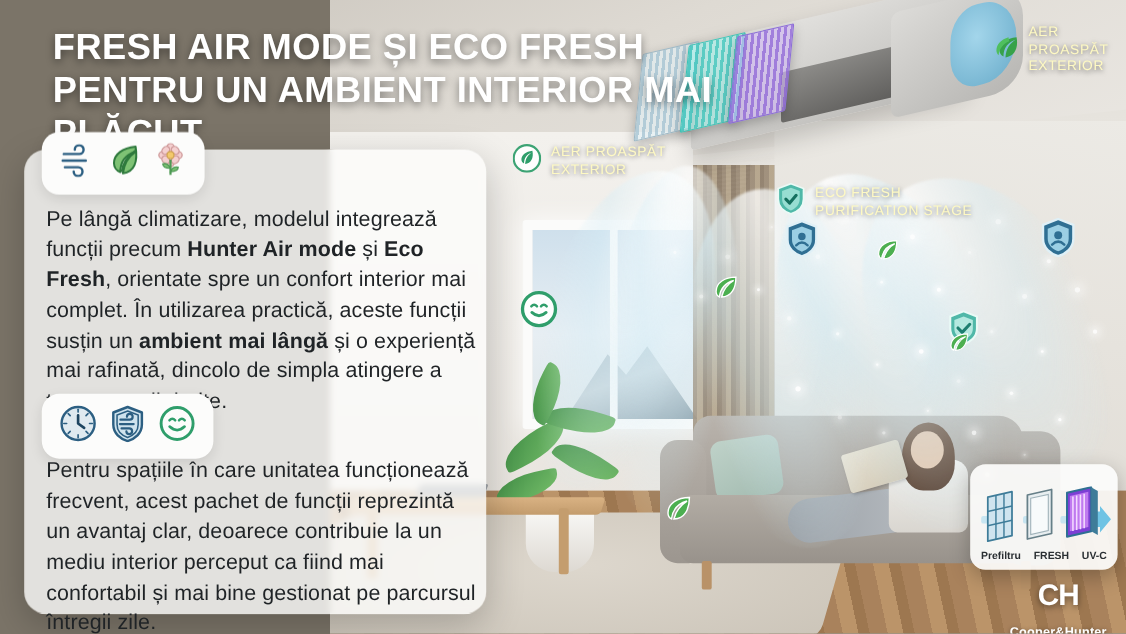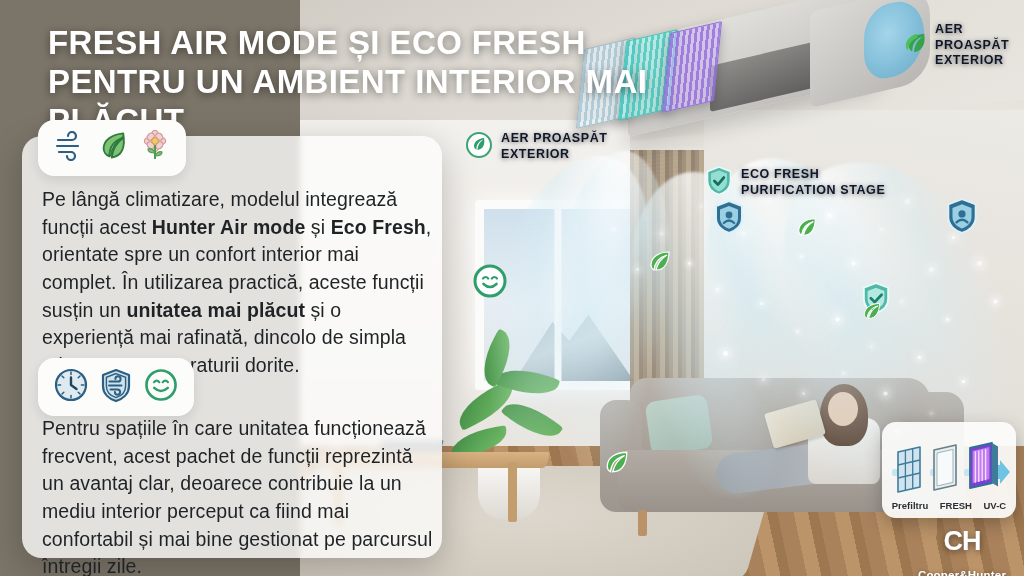--- a/index.html
+++ b/index.html
@@ -172,22 +172,22 @@
   .headline {
     position:absolute; left:48px; top:24px; width:680px;
     font-size:33px; font-weight:700; line-height:1.18;
     color:#ffffff; letter-spacing:.4px;
     text-shadow:0 2px 8px rgba(0,0,0,.45);
   }
 
   
   .callout { position:absolute; display:flex; align-items:center; gap:9px; }
   .callout .ctext {
-    font-size:12.5px; font-weight:700; line-height:1.25; letter-spacing:.6px;
-    color:#0f172a; text-shadow:0 1px 5px rgba(0,0,0,.55); text-transform:uppercase;
+    font-size:12.5px; font-weight:400; line-height:1.25; letter-spacing:.6px;
+    color:#fef9c3; text-shadow:0 1px 5px rgba(0,0,0,.55); text-transform:uppercase;
     white-space:pre-line;
   }
   .co-1 { left:904px; top:22px; }
   .co-2 { left:466px; top:131px; }
   .co-3 { left:706px; top:166px; }
 
   
   .filters {
     position:absolute; left:882px; top:422px; width:134px; height:96px;
     background:rgba(252,252,251,.93); border-radius:14px;
@@ -396,21 +396,21 @@
           <ellipse cx="19.3" cy="15.3" rx="3.9" ry="3.1" transform="rotate(-45 19.3 15.3)"></ellipse>
         </g>
         <circle cx="15" cy="11" r="3.2" fill="#f3c96b" stroke="#cfa24c" stroke-width="1.1"></circle>
         <path d="M15 15v14" stroke="#4f9a55" stroke-width="2" fill="none"></path>
         <path d="M15 23c-5 0-7-2-7-4 3-1 6 1 7 4z" fill="#7ec274" stroke="#4f9a55" stroke-width="1.2"></path>
         <path d="M15 26c5 0 7-2 7-4-3-1-6 1-7 4z" fill="#7ec274" stroke="#4f9a55" stroke-width="1.2"></path>
       </svg>
     </span>
   </div>
 
-  <p class="para para-1"><span>Pe lângă climatizare, modelul integrează funcții acest </span><b>Hunter Air mode</b><span> și </span><b>Eco Fresh</b><span>, orientate spre un confort interior mai complet. În utilizarea practică, aceste funcții susțin un </span><b>unitatea mai plăcut</b><span> și o experiență mai rafinată, dincolo de simpla atingere a temperaturii dorite.</span></p>
+  <p class="para para-1"><span>Pe lângă climatizare, modelul integrează funcții precum </span><b>Hunter Air mode</b><span> și </span><b>Eco Fresh</b><span>, orientate spre un confort interior mai complet. În utilizarea practică, aceste funcții susțin un </span><b>ambient mai lângă</b><span> și o experiență mai rafinată, dincolo de simpla atingere a temperaturii dorite.</span></p>
 
   <div class="chip chip-2">
     <span>
       <svg width="34" height="34" viewBox="0 0 34 34" aria-hidden="true">
         <circle cx="17" cy="17" r="15" fill="#dfeaf0" stroke="#2c5f82" stroke-width="2.2"></circle>
         <g stroke="#2c5f82" stroke-width="1.5" stroke-linecap="round">
           <path d="M17 4v2.6"></path>
             <path d="M17 27.4V30"></path>
             <path d="M4 17h2.6"></path>
             <path d="M27.4 17H30"></path>

